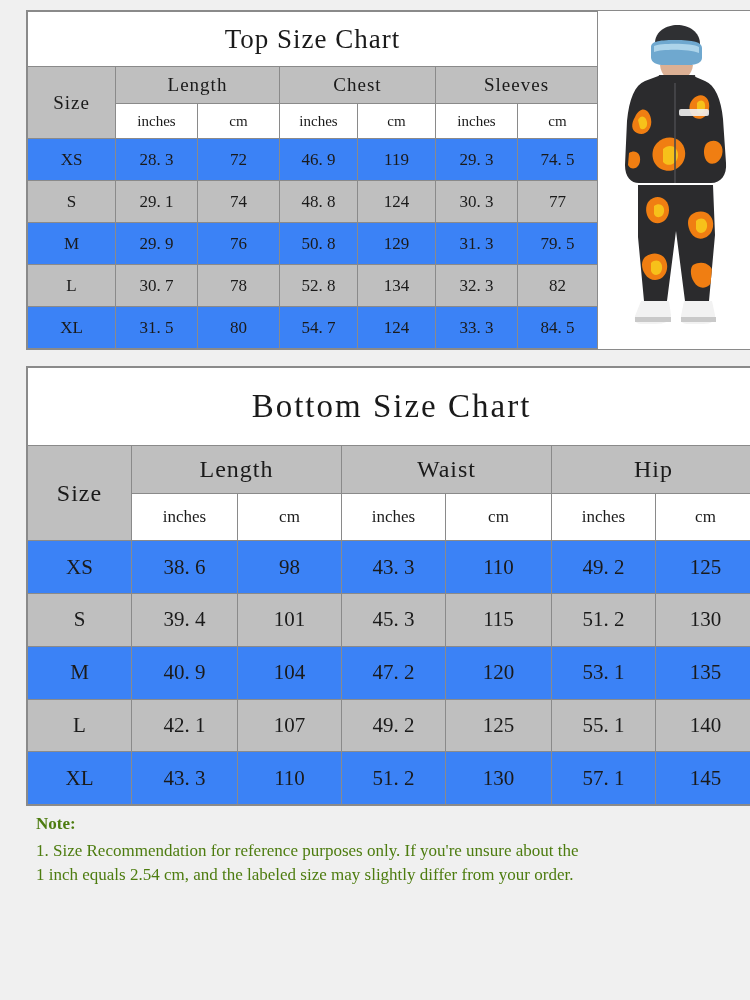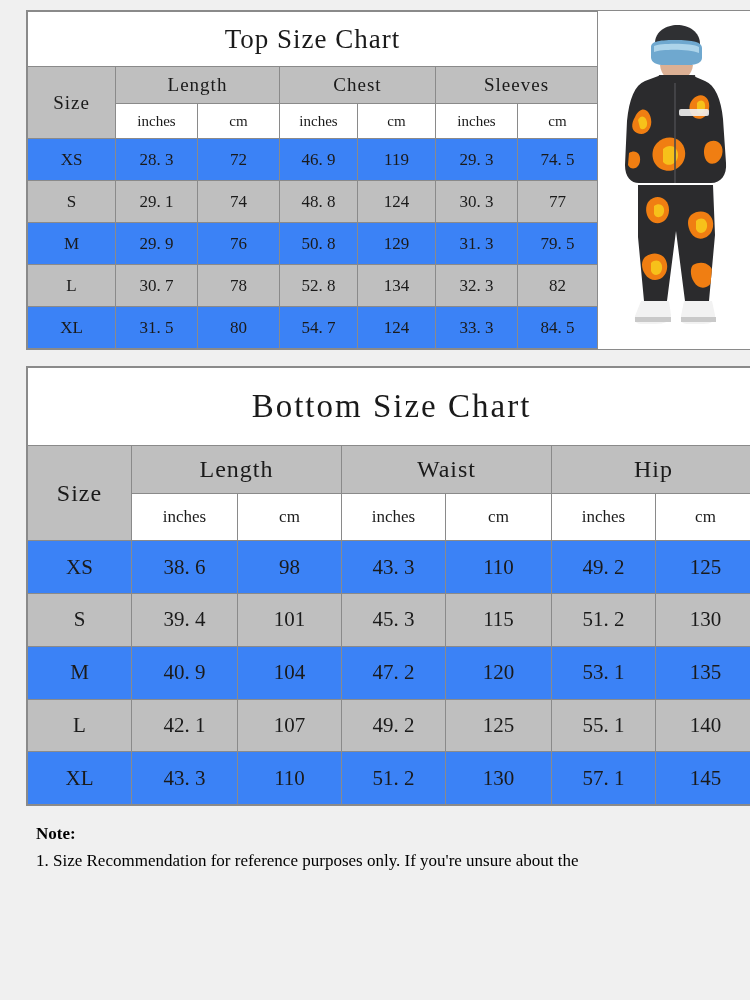--- a/index.html
+++ b/index.html
@@ -132,24 +132,24 @@
     height: 46px;
     background: #ffffff;
   }
   .b-row td {
     font-size: 21px;
     height: 51px;
   }
 
   
   .note {
-    margin-top: 18px;
+    margin-top: 8px;
     padding: 0 10px;
     font-family: "Liberation Serif", serif;
-    color: #000000;
+    color: #4d7c0f;
   }
   .note-title {
     font-size: 17px;
     font-weight: bold;
     margin-bottom: 5px;
   }
   .note-line {
     font-size: 17px;
     line-height: 24px;
   }
@@ -371,15 +371,16 @@
           <td>57. 1</td>
           <td>145</td>
         </tr>
       </tbody>
     </table>
   </div>
 
   <div class="note">
     <div class="note-title">Note:</div>
     <div class="note-line">1. Size Recommendation for reference purposes only. If you're unsure about the</div>
+    <div class="note-line">1 inch equals 2.54 cm, and the labeled size may slightly differ from your order.</div>
   </div>
 
 </div>
 
 </body></html>

